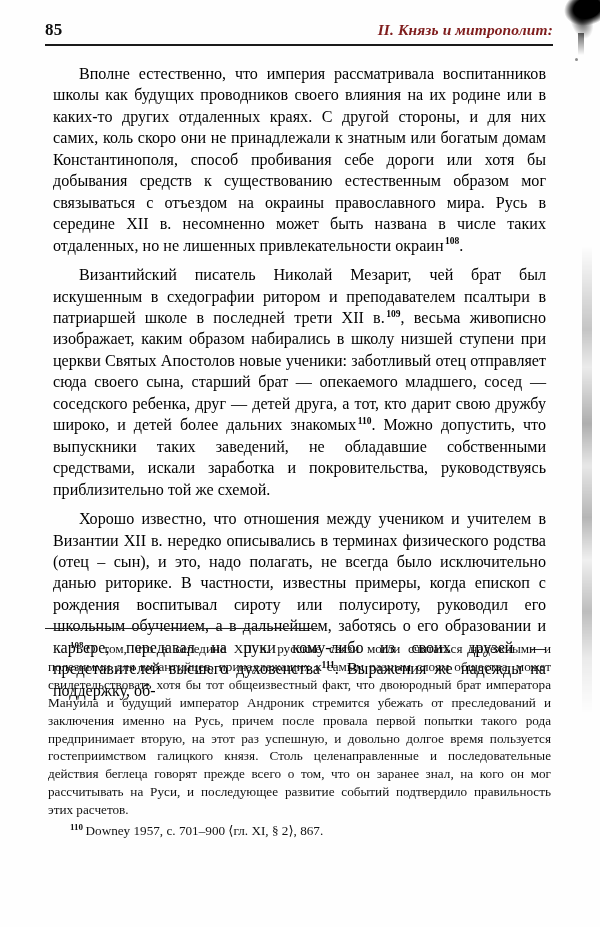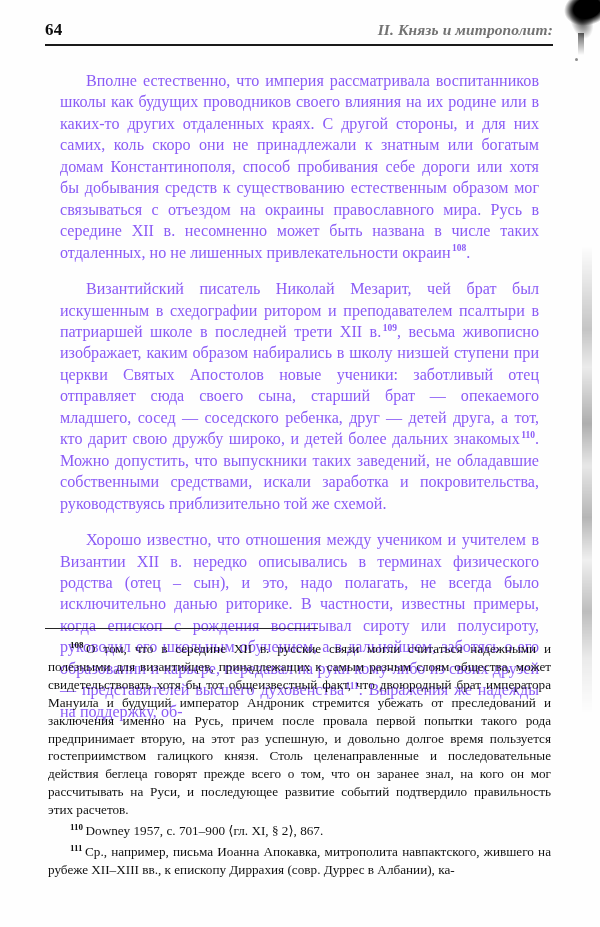--- a/index.html
+++ b/index.html
@@ -35,48 +35,48 @@
   .folio {
     font-size: 17px;
     font-weight: 700;
     letter-spacing: 0.2px;
     color: #0d0d0d;
   }
   .runhead {
     font-size: 15.5px;
     font-style: italic;
     font-weight: 700;
-    color: #737373;
+    color: #7f1d1d;
     letter-spacing: 0.1px;
     white-space: nowrap;
   }
   .header-rule {
     position: absolute;
     left: 45px;
     top: 44px;
     width: 508px;
     height: 1.6px;
     background: #1a1a1a;
   }
 
   
   .body {
     position: absolute;
     left: 45px;
     top: 55px;
     width: 509px;
   }
   .para {
-    margin: 15px;
+    margin: 8px;
     font-size: 16.1px;
     line-height: 21.45px;
     text-align: justify;
     text-justify: inter-word;
     text-indent: 26px;
-    color: #8b5cf6;
+    color: #000000;
     hyphens: manual;
     word-spacing: 0.1px;
   }
   .para + .para { margin-top: 0px; }
 
   sup.fn {
     font-size: 9.5px;
     vertical-align: super;
     line-height: 0;
     padding-left: 1.5px;
@@ -163,41 +163,40 @@
     opacity: 0.75;
     pointer-events: none;
   }
 </style>
 </head>
 <body>
 
 <div class="page">
 
   <div class="header">
-    <span class="folio">64</span>
+    <span class="folio">85</span>
     <span class="runhead">II.  Князь и митрополит:</span>
   </div>
   <div class="header-rule"></div>
 
   <div class="body">
 
     <p class="para"><span>Вполне естественно, что империя рассматривала воспитанников школы как будущих проводников своего влияния на их родине или в каких-то других отдаленных краях. С другой стороны, и для них самих, коль скоро они не принадлежали к знатным или богатым домам Константинополя, способ пробивания себе дороги или хотя бы добывания средств к существованию естественным образом мог связываться с отъездом на окраины православного мира. Русь в середине XII в. несомненно может быть названа в числе таких отдаленных, но не лишенных привлекательности окраин</span><sup class="fn">108</sup><span>.</span></p>
 
     <p class="para"><span>Византийский писатель Николай Мезарит, чей брат был искушенным в схедографии ритором и преподавателем псалтыри в патриаршей школе в последней трети XII в.</span><sup class="fn">109</sup><span>, весьма живописно изображает, каким образом набирались в школу низшей ступени при церкви Святых Апостолов новые ученики: заботливый отец отправляет сюда своего сына, старший брат — опекаемого младшего, сосед — соседского ребенка, друг — детей друга, а тот, кто дарит свою дружбу широко, и детей более дальних знакомых</span><sup class="fn">110</sup><span>. Можно допустить, что выпускники таких заведений, не обладавшие собственными средствами, искали заработка и покровительства, руководствуясь приблизительно той же схемой.</span></p>
 
     <p class="para"><span>Хорошо известно, что отношения между учеником и учителем в Византии XII в. нередко описывались в терминах физического родства (отец – сын), и это, надо полагать, не всегда было исключительно данью риторике. В частности, известны примеры, когда епископ с рождения воспитывал сироту или полусироту, руководил его школьным обучением, а в дальнейшем, заботясь о его образовании и карьере, передавал на руки кому-либо из своих друзей — представителей высшего духовенства</span><sup class="fn">111</sup><span>. Выражения же надежды на поддержку, об-</span></p>
 
   </div>
 
   <div class="fn-rule"></div>
 
   <div class="footnotes">
     <p class="fnote"><span class="num">108</span><span>О том, что в середине XII в. русские связи могли считаться надежными и полезными для византийцев, принадлежащих к самым разным слоям общества, может свидетельствовать хотя бы тот общеизвестный факт, что двоюродный брат императора Мануила и будущий император Андроник стремится убежать от преследований и заключения именно на Русь, причем после провала первой попытки такого рода предпринимает вторую, на этот раз успешную, и довольно долгое время пользуется гостеприимством галицкого князя. Столь целенаправленные и последовательные действия беглеца говорят прежде всего о том, что он заранее знал, на кого он мог рассчитывать на Руси, и последующее развитие событий подтвердило правильность этих расчетов.</span></p>
     <p class="fnote"><span class="num">110</span><span>Downey 1957, с. 701–900 ⟨гл. XI, § 2⟩, 867.</span></p>
-    <p class="fnote"><span class="num">111</span><span>Ср., например, письма Иоанна Апокавка, митрополита навпактского, жившего на рубеже XII–XIII вв., к епископу Диррахия (совр. Дуррес в Албании), ка-</span></p>
   </div>
 
   <div class="corner-blot"></div>
   <div class="blot-tail"></div>
   <div class="blot-dot"></div>
   <div class="edge-speckle"></div>
 
 </div>
 
 </body></html>

